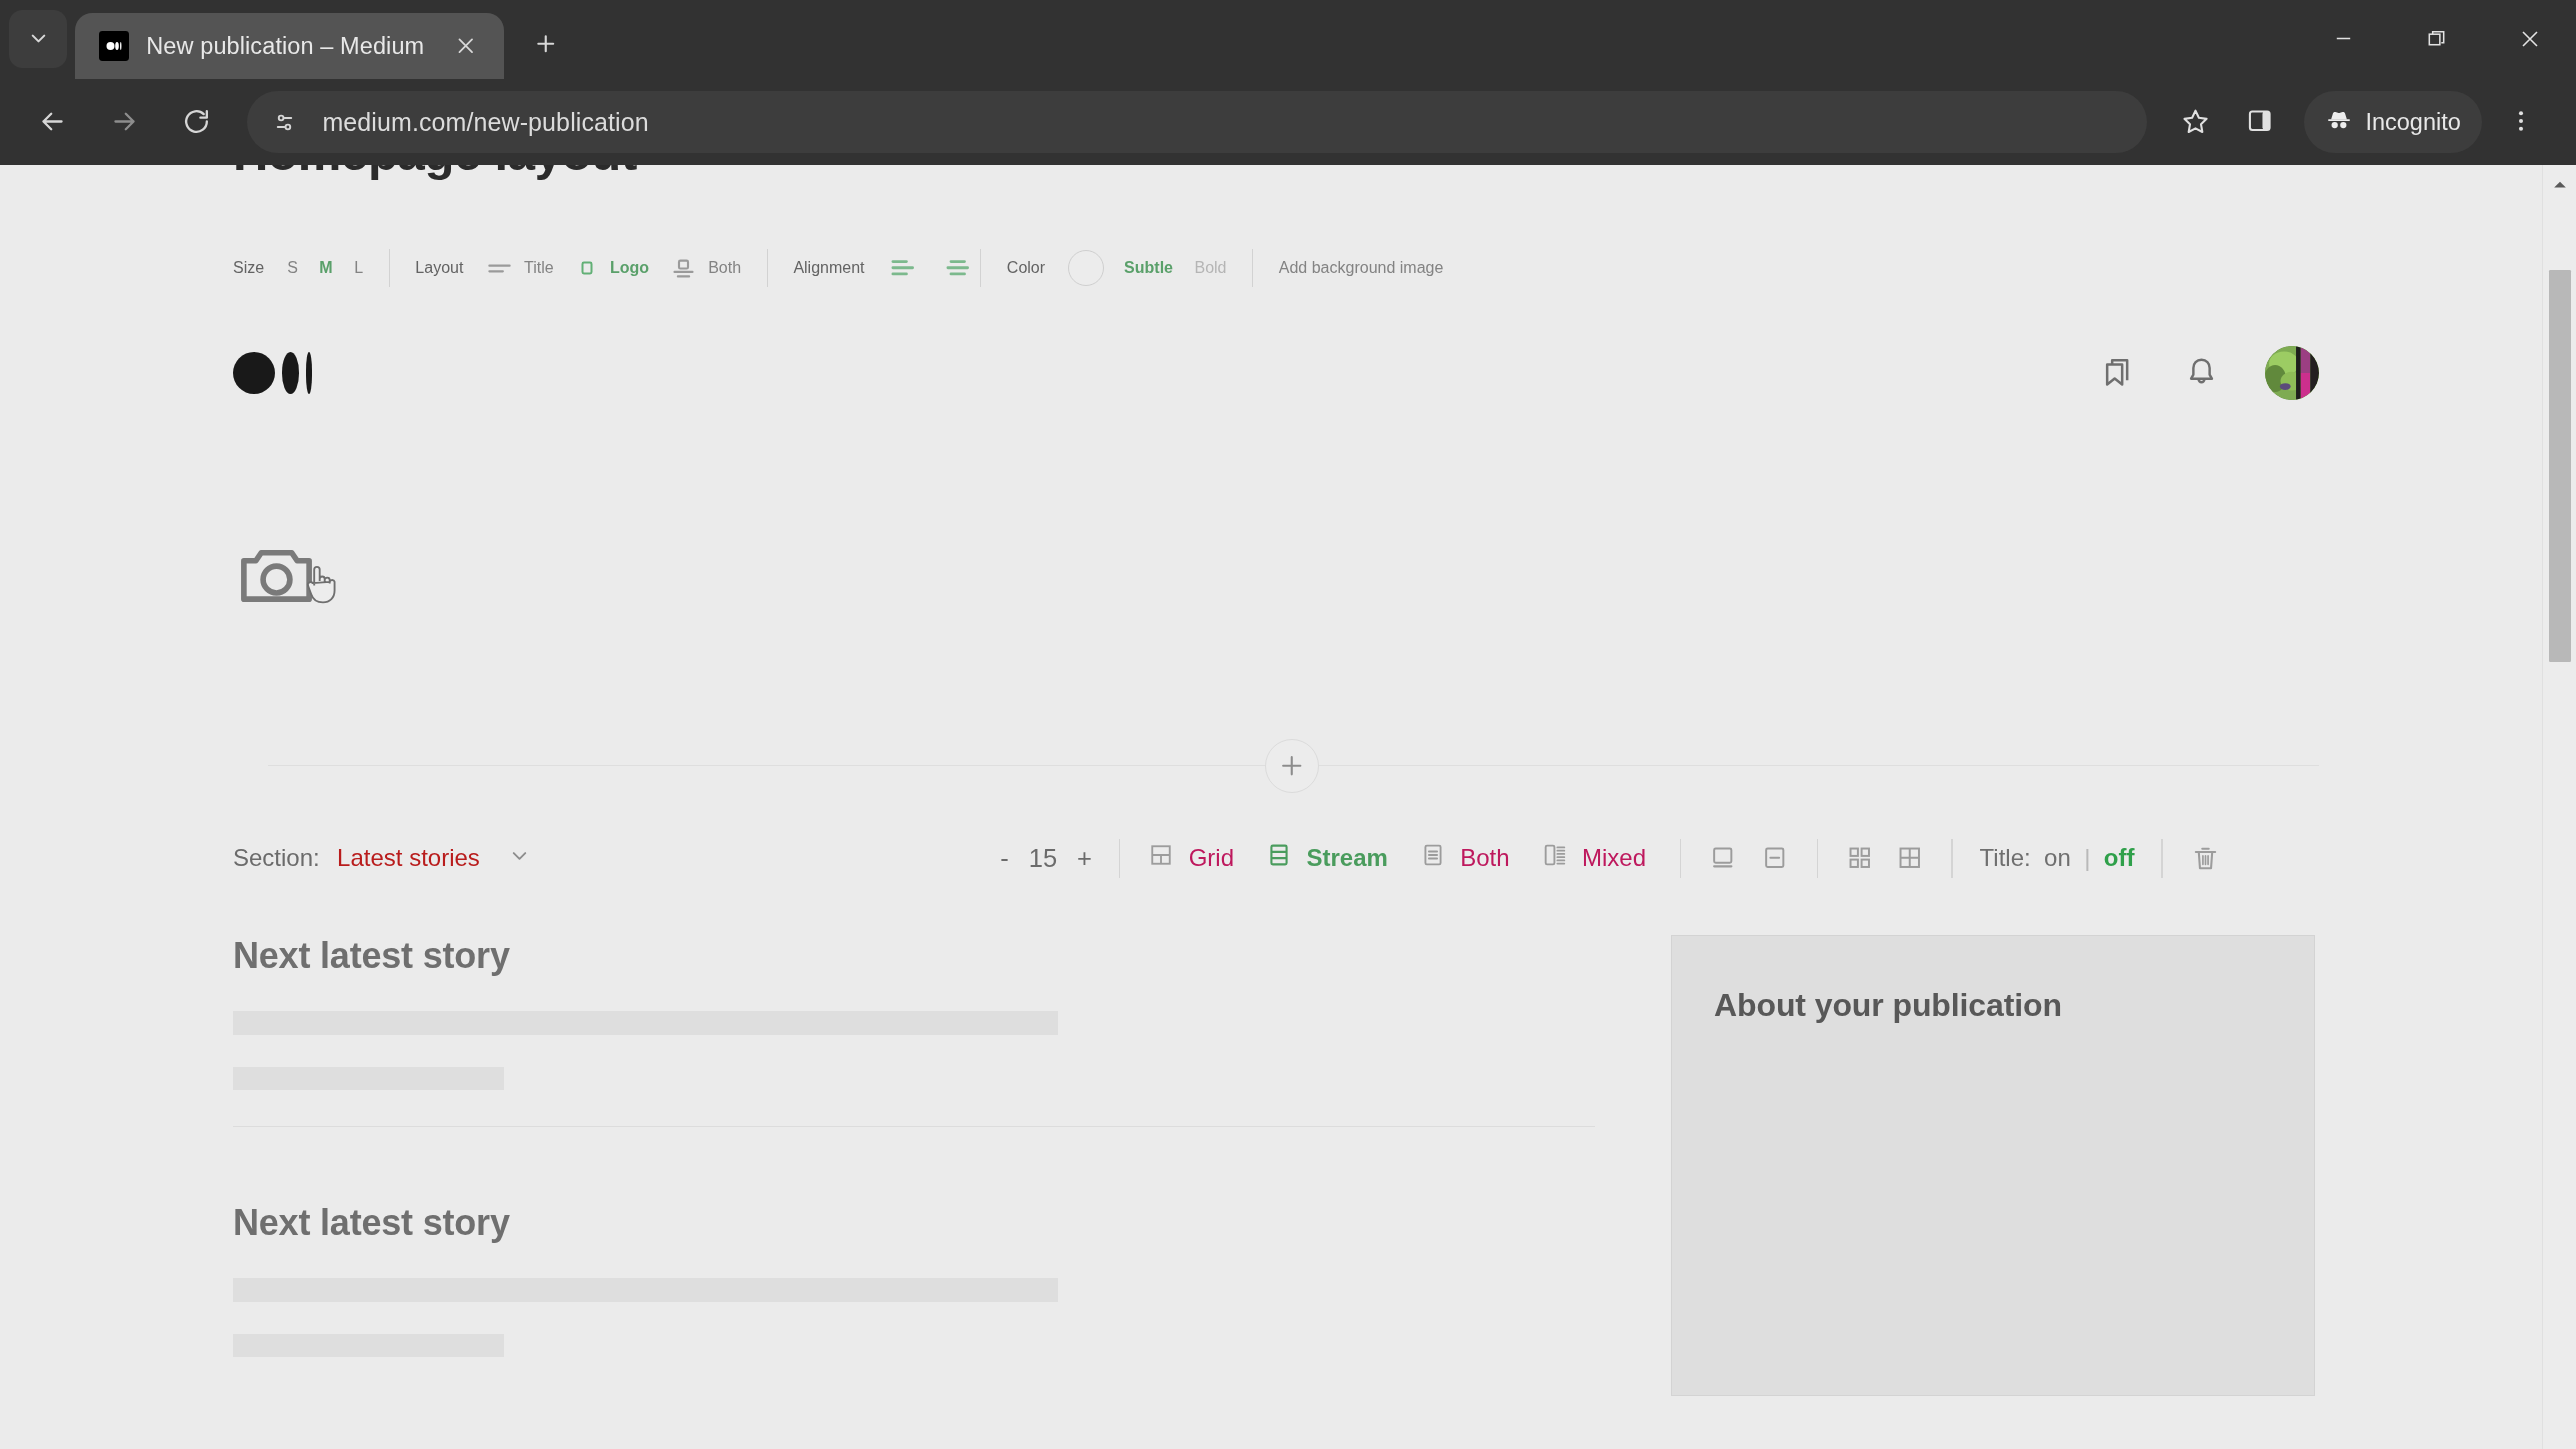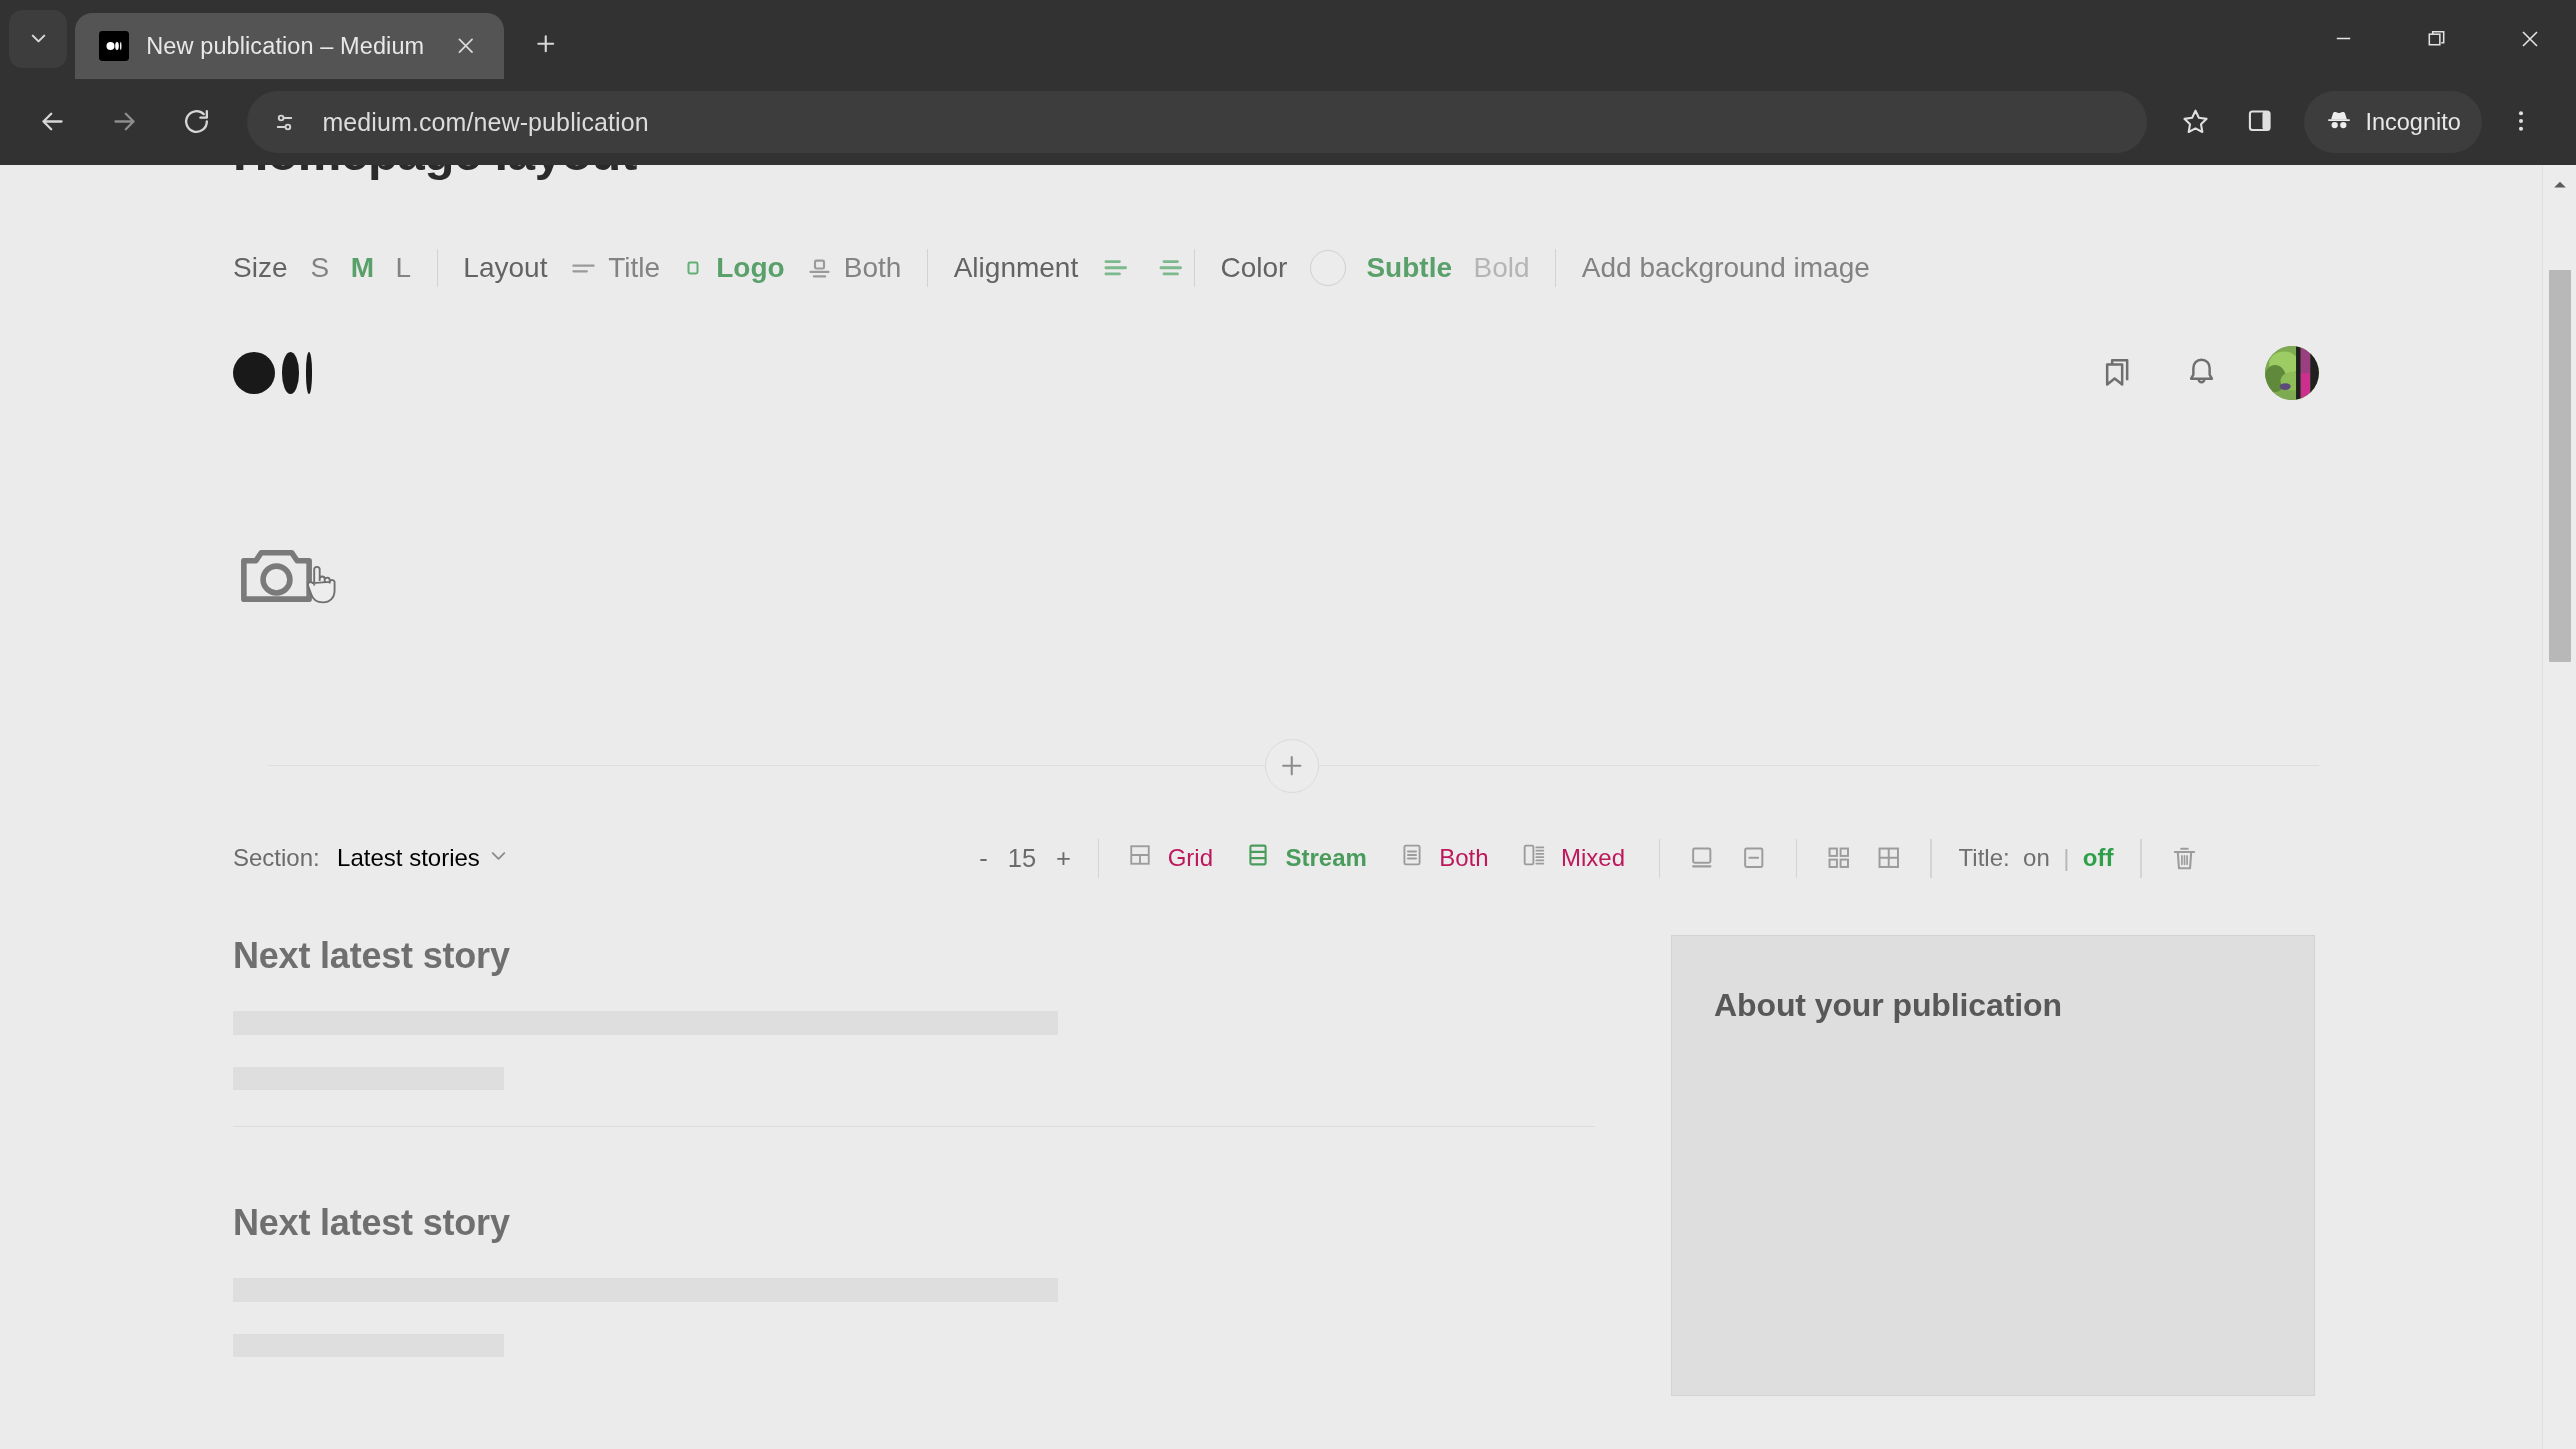--- a/index.html
+++ b/index.html
@@ -99,21 +99,21 @@
   .wrap { width: 2086px; margin: 0 0 0 233px; }
 
   .page-title {
     font-size: 49px; font-weight: bold; color: #2b2b2b;
     letter-spacing: -0.3px; line-height: 1;
   }
 
   
   .cfgbar {
     display: flex; align-items: center; margin-top: 70px;
-    font-size: 28px; color: #636363; height: 40px;
+    font-size: 16px; color: #636363; height: 40px;
   }
   .cfg-label { color: #636363; margin-right: 23px; white-space: nowrap; }
   .cfg-opt { color: #838383; margin-right: 21.5px; white-space: nowrap; }
   .cfg-opt.active { color: #5aa06a; font-weight: bold; }
   .cfg-opt.muted { color: #b5b5b5; }
   .cfg-div { width: 1.3px; height: 38px; background: #d2d2d2; margin: 0 25.5px 0 4px; flex: none; }
   .cfg-ico { display: flex; align-items: center; margin-right: 10.7px; flex: none; }
   .cfg-group { display: flex; align-items: center; }
   .color-swatch {
     width: 36px; height: 36px; border-radius: 50%;
@@ -154,22 +154,22 @@
     display: flex; align-items: center; justify-content: center;
   }
 
   
   .secbar {
     display: flex; align-items: center; margin-top: 44px;
     font-size: 24px; color: #636363; height: 42px;
   }
   .sec-label { color: #6b6b6b; margin-right: 17.4px; white-space: nowrap; }
   .sec-value {
-    color: #000000; margin-right: 13.4px; white-space: nowrap;
-    display: flex; align-items: flex-start; gap: 7px;
+    color: #b91c1c; margin-right: 13.4px; white-space: nowrap;
+    display: flex; align-items: flex-start; gap: 28px;
   }
   .spacer-1 { width: 456px; }
   .stepper { display: flex; align-items: center; gap: 20px; color: #6b6b6b; font-size: 25.5px; }
   .sec-opt { color: #be185d; margin-right: 31px; white-space: nowrap; display:flex; align-items:center; gap:13.4px;}
   .sec-opt.active { color: #4a9c5d; font-weight: bold; }
   .sec-div { width: 1.3px; height: 39px; background: #d4d4d4; margin: 0 27px; flex: none; }
   .title-toggle { display: flex; align-items: center; gap: 13.4px; color: #6f6f6f; }
   .title-toggle .on { color: #6f6f6f; }
   .title-toggle .bar { color: #b9b9b9; }
   .title-toggle .off { color: #2fa04a; font-weight: bold; }

